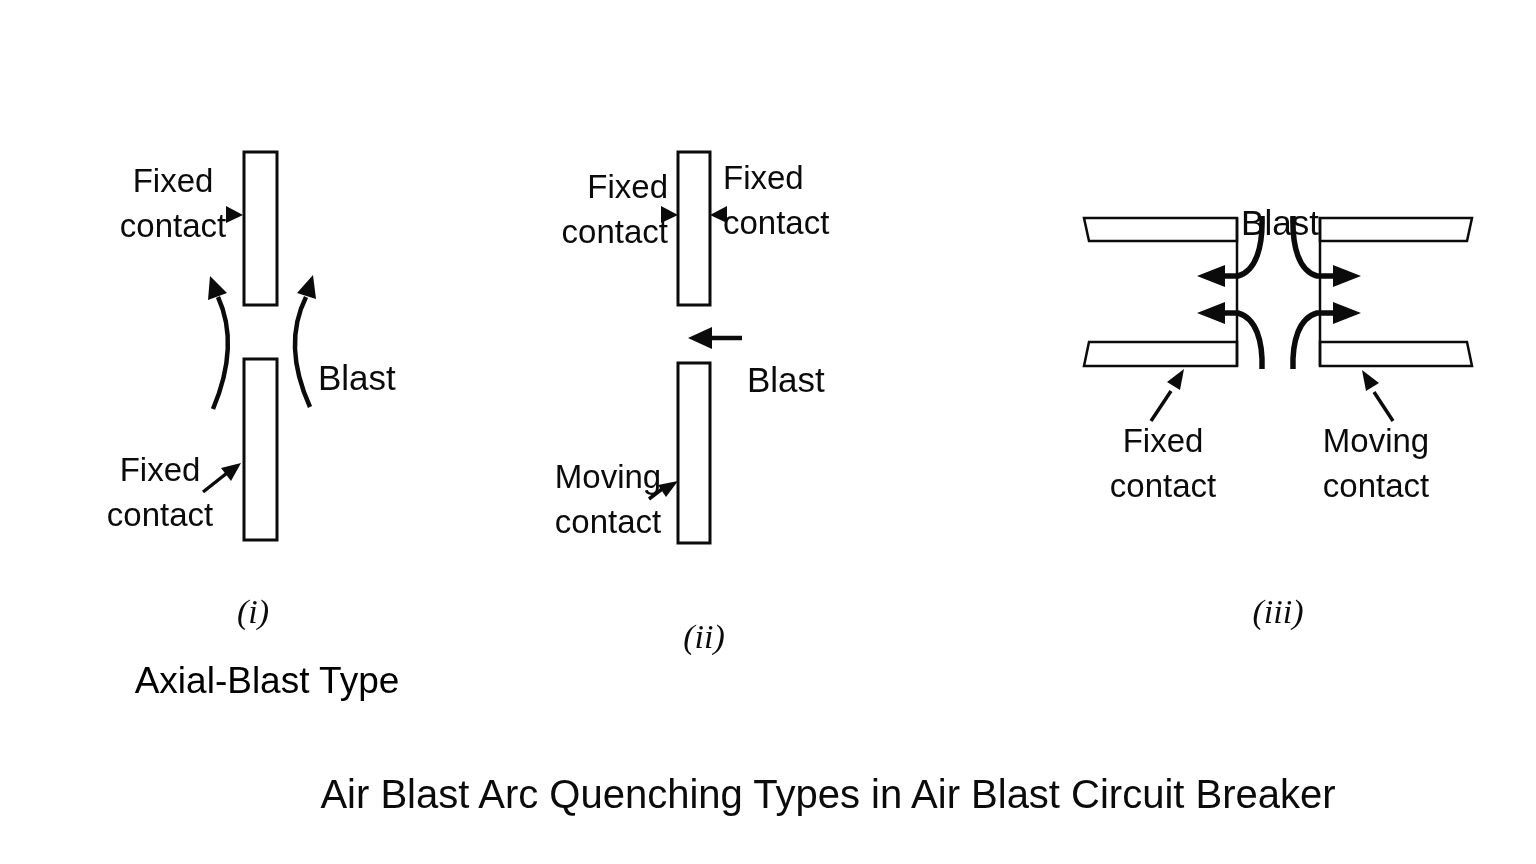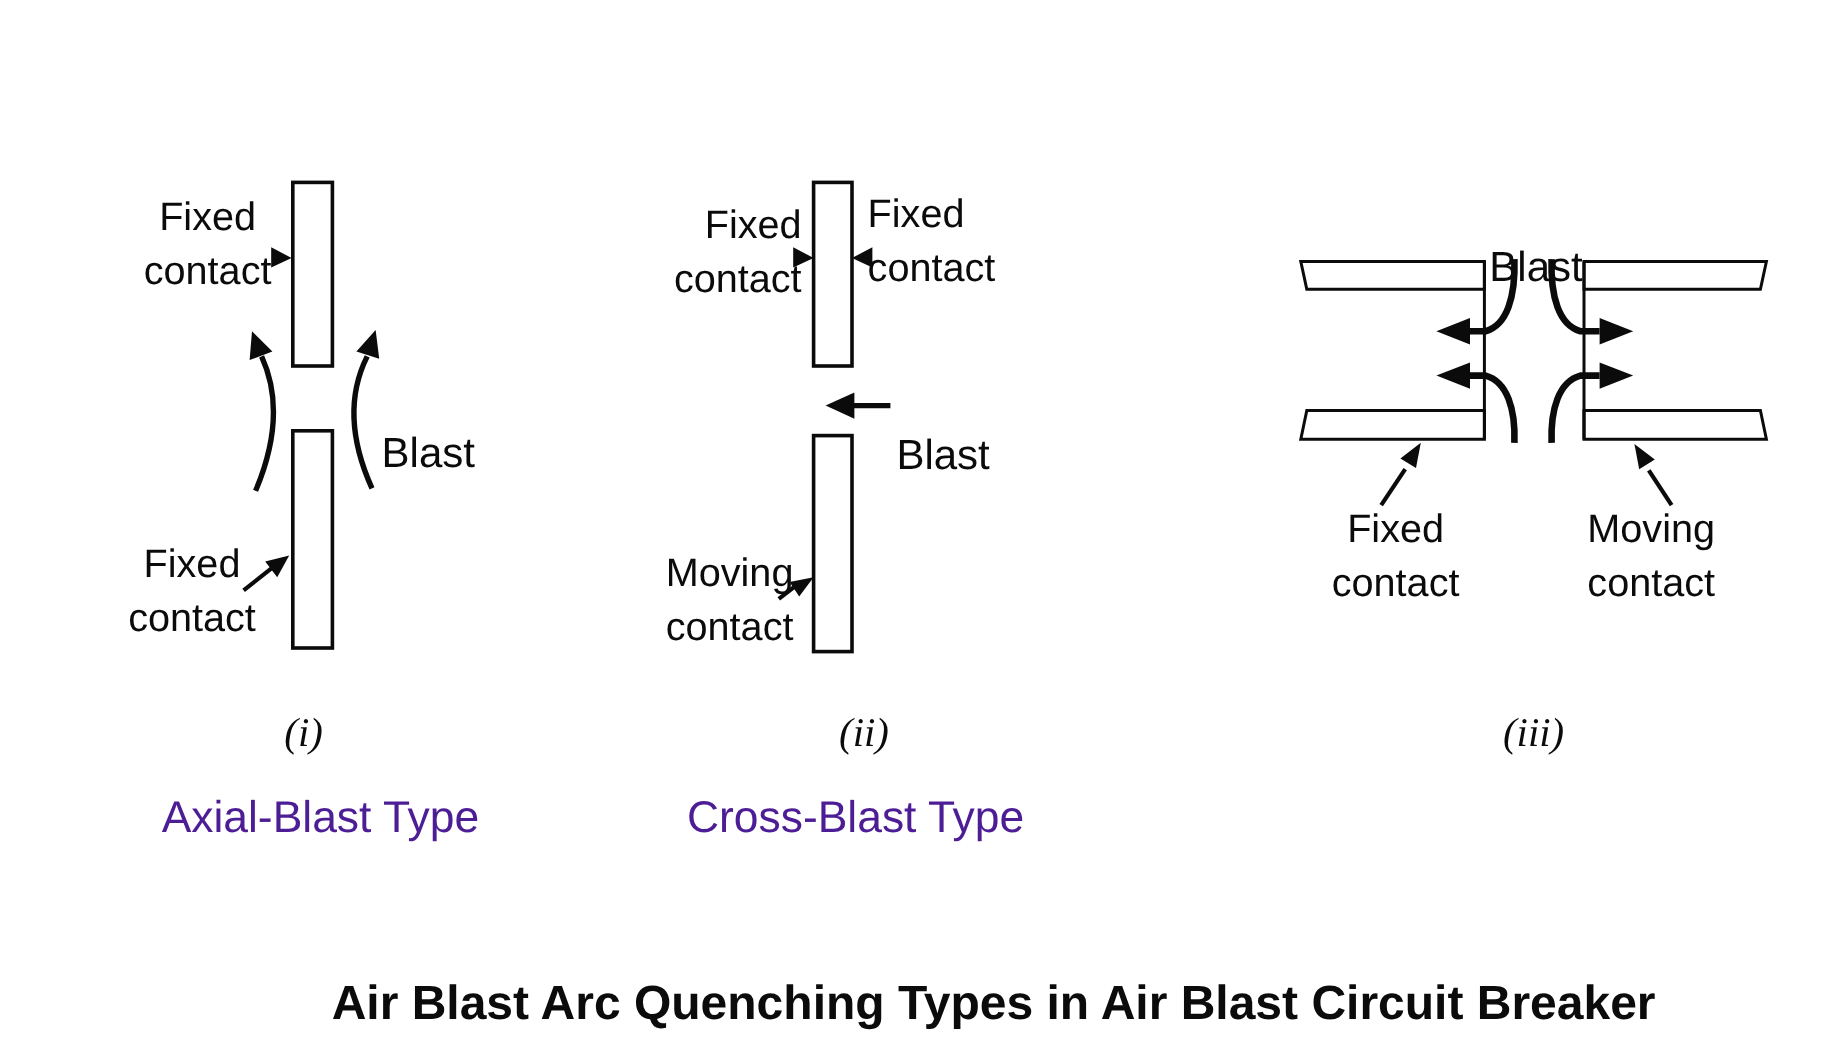--- a/index.html
+++ b/index.html
@@ -45,47 +45,47 @@
     line-height: 40px;
     color: #0b0b0b;
   }
   .typelabel {
     position: absolute;
     top: 660px;
     width: 360px;
     text-align: center;
     font-size: 37px;
     line-height: 42px;
-    color: #4c1d95;
+    color: #000000;
   }
   .main-title {
     position: absolute;
     left: 128px;
-    top: 814px;
+    top: 772px;
     width: 1400px;
     text-align: center;
     font-size: 40px;
-    font-weight: 700;
+    font-weight: 400;
     line-height: 44px;
     color: #0b0b0b;
     white-space: nowrap;
   }
   
   #d1-top-label    { left: 99px;  top: 158px; width: 148px; }
   #d1-bottom-label { left: 86px;  top: 447px; width: 148px; }
   #d1-blast        { left: 318px; top: 318px; }
   #d2-left-label   { left: 508px; top: 164px; width: 160px; text-align: right; }
   #d2-right-label  { left: 723px; top: 155px; width: 160px; text-align: left; }
   #d2-blast        { left: 747px; top: 320px; }
   #d2-moving-label { left: 534px; top: 454px; width: 148px; }
   #d3-blast        { left: 1230px; top: 163px; width: 100px; text-align: center; }
   #d3-fixed-label  { left: 1089px; top: 418px; width: 148px; }
   #d3-moving-label { left: 1302px; top: 418px; width: 148px; }
   #numeral-1 { left: 173px; }
-  #numeral-2 { left: 640px; }
+  #numeral-2 { left: 624px; margin-top: 25px; }
   #numeral-3 { left: 1198px; font-family: Liberation Serif, serif; }
   #type-1 { left: 87px; }
   #type-2 { left: 533px; }
   #type-3 { left: 1094px; }
   svg .outline { fill: #ffffff; stroke: #0b0b0b; }
   svg .solid   { fill: #0b0b0b; stroke: none; }
   svg .stroke  { fill: none; stroke: #0b0b0b; }
 </style>
 </head>
 <body>
@@ -165,16 +165,15 @@
   <div class="lbl" id="d3-fixed-label">Fixed
 contact</div>
   <div class="lbl" id="d3-moving-label">Moving
 contact</div>
 
   <div class="numeral" id="numeral-1">(i)</div>
   <div class="numeral" id="numeral-2">(ii)</div>
   <div class="numeral" id="numeral-3">(iii)</div>
 
   <div class="typelabel" id="type-1">Axial-Blast Type</div>
-  <div class="typelabel" id="type-2">Cross-Blast Type</div>
 
   <div class="main-title">Air Blast Arc Quenching Types in Air Blast Circuit Breaker</div>
 </div>
 
 </body></html>

